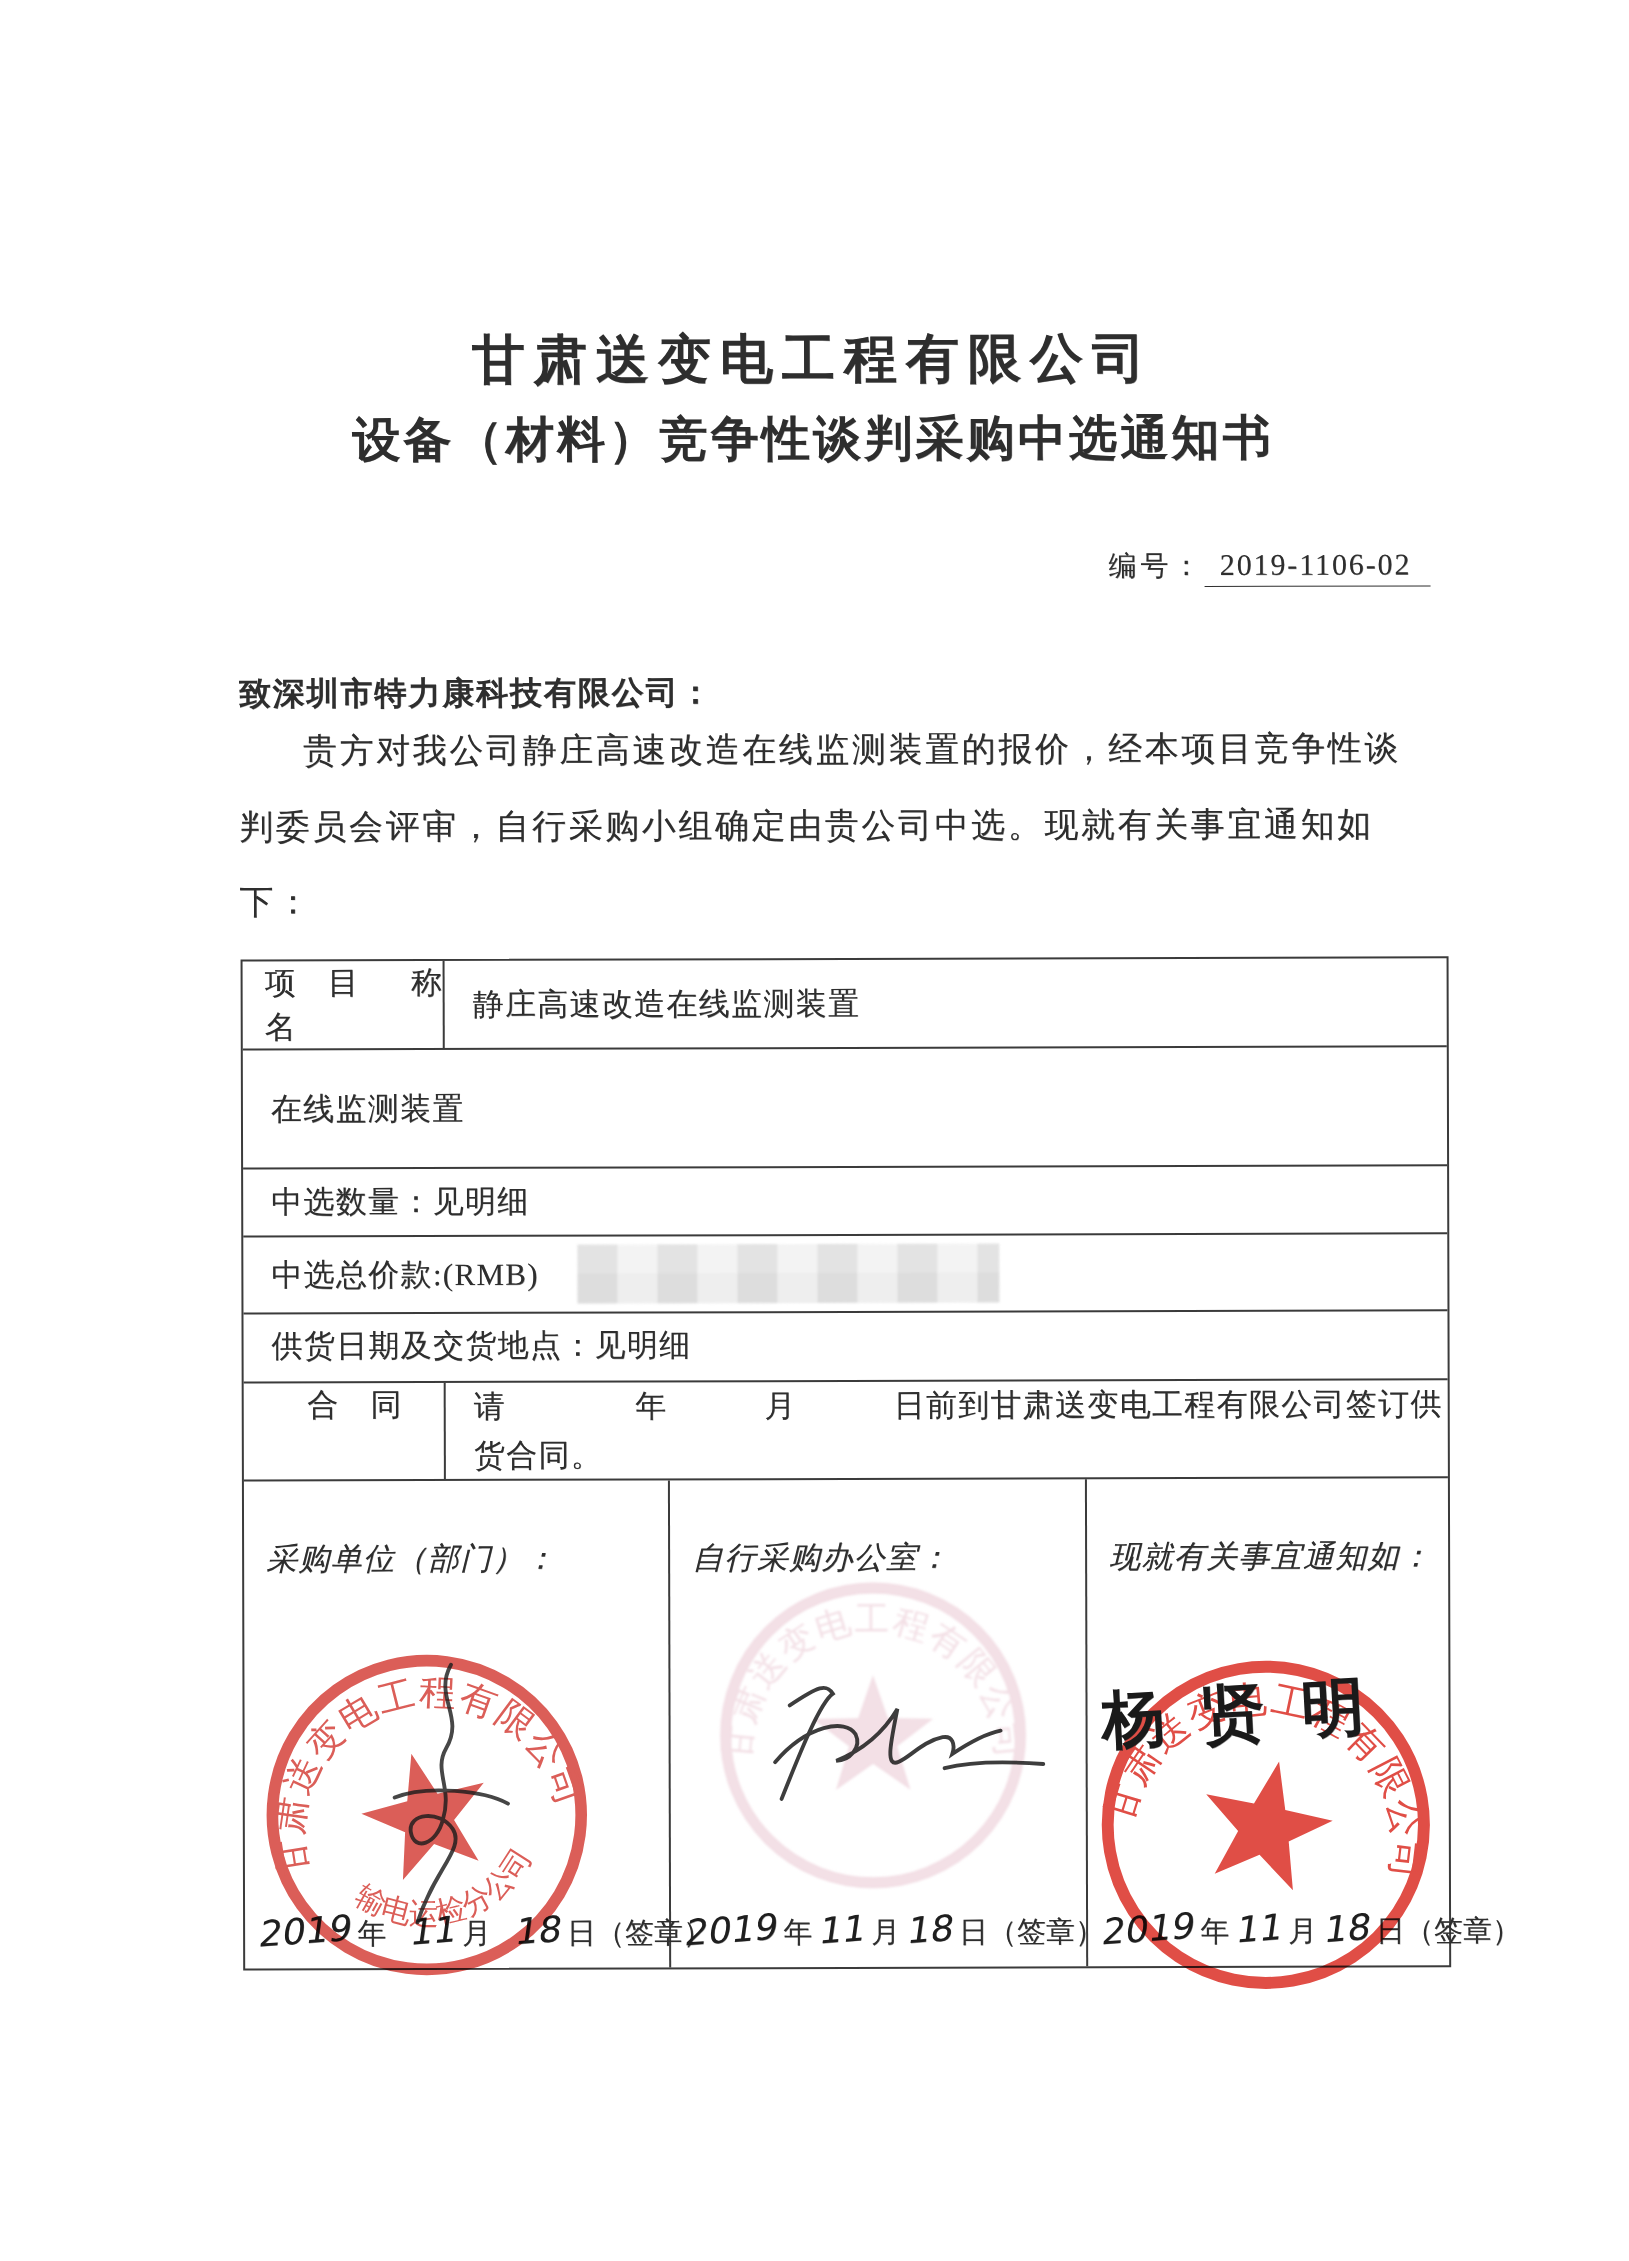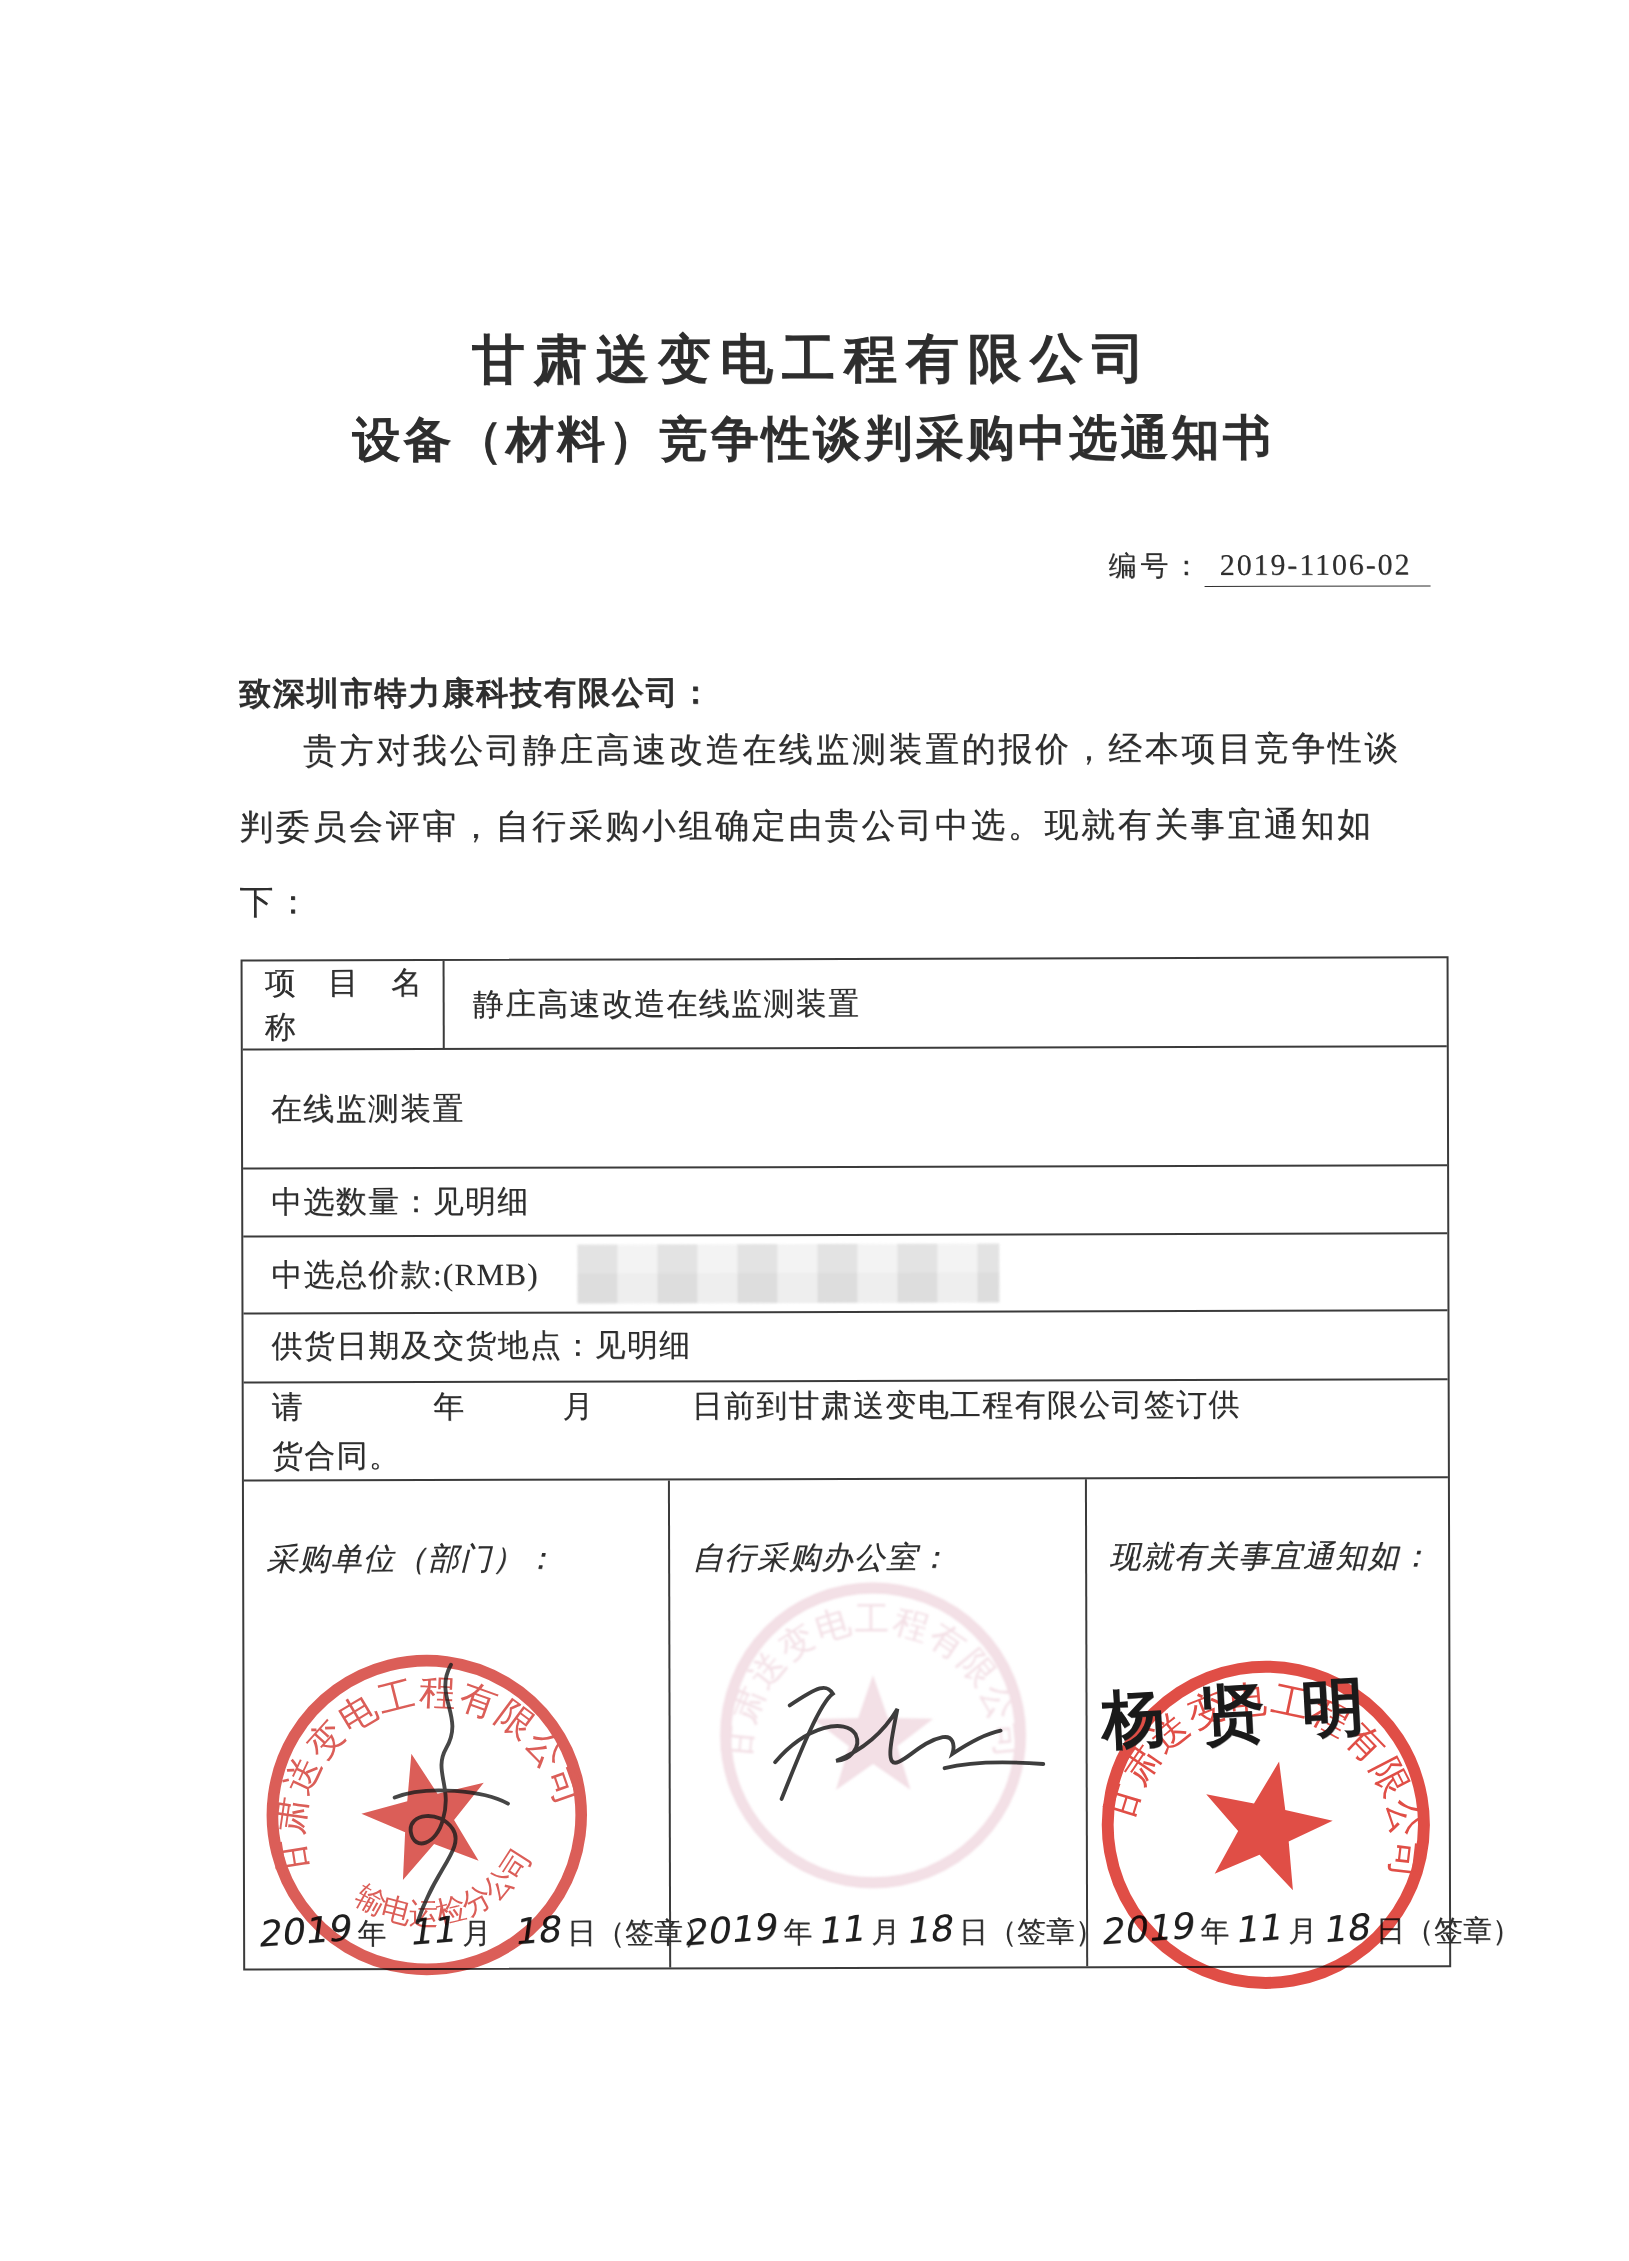--- a/index.html
+++ b/index.html
@@ -25,21 +25,21 @@
   .bline.b1 { top: 727px; padding-left: 64px; }
   .bline.b2 { top: 803px; }
   .bline.b3 { top: 878px; }
 
   
   .dtable { position: absolute; left: 241px; top: 958px; width: 1208px;
             border: 2.6px solid #3b3b3b; background: transparent; }
   .trow { display: flex; border-bottom: 2.6px solid #3b3b3b; }
   .trow.last { border-bottom: none; }
   .th { width: 202px; flex: none; border-right: 2.6px solid #3b3b3b;
-        display: flex; flex-direction: column; justify-content: center;
+        display: flex; flex-direction: row; justify-content: center;
         padding-left: 22px; font-size: 31px; line-height: 44px; letter-spacing: 0.6px; }
   .td { flex: 1; display: flex; align-items: center; padding-left: 28px;
         font-size: 31px; letter-spacing: 1.3px; }
   .td-stack { flex: 1; display: flex; flex-direction: column; }
   .sub { display: flex; align-items: center; padding-left: 28px; font-size: 31px; letter-spacing: 1.3px; }
   .sub.s1 { height: 68px; border-bottom: 2.6px solid #3b3b3b; }
   .sub.s2 { height: 77px; border-bottom: 2.6px solid #3b3b3b; }
   .sub.s3 { height: 63px; }
   .contract-td { flex: 1; display: flex; flex-direction: column; justify-content: center;
                  padding-left: 28px; font-size: 31px; line-height: 49px;
@@ -121,20 +121,23 @@
         <div class="sub s1 scan-text">中选数量：见明细</div>
         <div class="sub s2 scan-text">
           <span>中选总价款:(RMB)</span>
           <span class="redact"></span>
         </div>
         <div class="sub s3 scan-text">供货日期及交货地点：见明细</div>
       </div>
     </div>
 
     <div class="trow" style="height:98px">
+      <div class="th scan-text">
+        <span>合　同</span>
+      </div>
       <div class="contract-td scan-text">
         <span>请　　　　年　　　月　　　日前到甘肃送变电工程有限公司签订供</span>
         <span>货合同。</span>
       </div>
     </div>
 
     <div class="trow last sigrow">
 
       <div class="sigcell c1">
         <div class="sighead scan-text">采购单位（部门）：</div>

